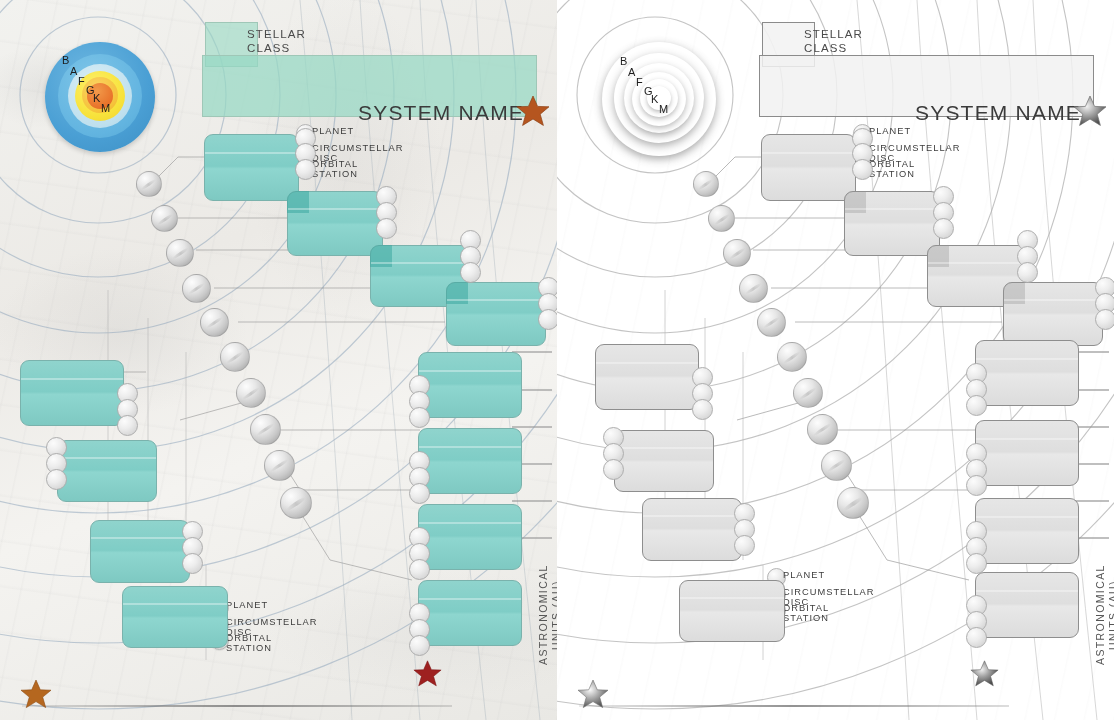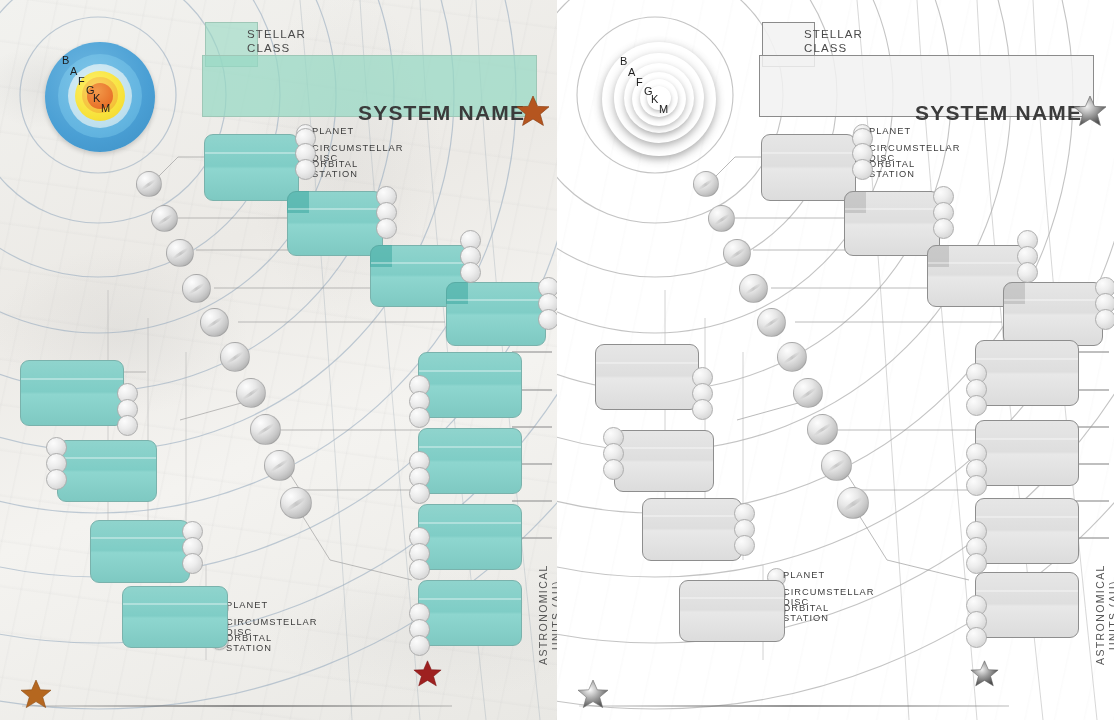--- a/index.html
+++ b/index.html
@@ -21,21 +21,21 @@
 
   svg.layer{position:absolute;left:0;top:0;width:557px;height:720px;overflow:visible;}
 
   
   .sclass{position:absolute;}
   .ring{position:absolute;border-radius:50%;}
 
   
   .lbl{position:absolute;font-family:"Liberation Sans",sans-serif;letter-spacing:.6px;color:#3a3a3a;white-space:nowrap;}
   .stellar-label{font-size:11.5px;line-height:14px;letter-spacing:1.1px;color:#4a4a4a;}
-  .sysname{position:absolute;font-size:21px;letter-spacing:1.2px;color:#3b3b3b;white-space:nowrap;font-weight:bold;}
+  .sysname{position:absolute;font-size:21px;letter-spacing:1.2px;color:#3b3b3b;white-space:nowrap;}
   .axis-label{position:absolute;font-size:10.5px;letter-spacing:1.4px;color:#555;line-height:13px;
      writing-mode:vertical-rl;transform:rotate(180deg);text-align:center;white-space:pre-line;}
 
   
   .legend{position:absolute;}
   .leg-row{position:relative;height:16.5px;}
   .leg-dot{position:absolute;left:0;top:0;width:17px;height:17px;border-radius:50%;
      background:radial-gradient(circle at 34% 30%, #fdfdfd 0%, #ececec 42%, #d6d6d6 78%, #c3c3c3 100%);
      border:1px solid #b4b4b4;box-shadow:0 1px 1px rgba(0,0,0,.08);}
   .leg-txt{position:absolute;left:16px;top:2px;font-size:9.3px;letter-spacing:1.0px;color:#3c3c3c;}

